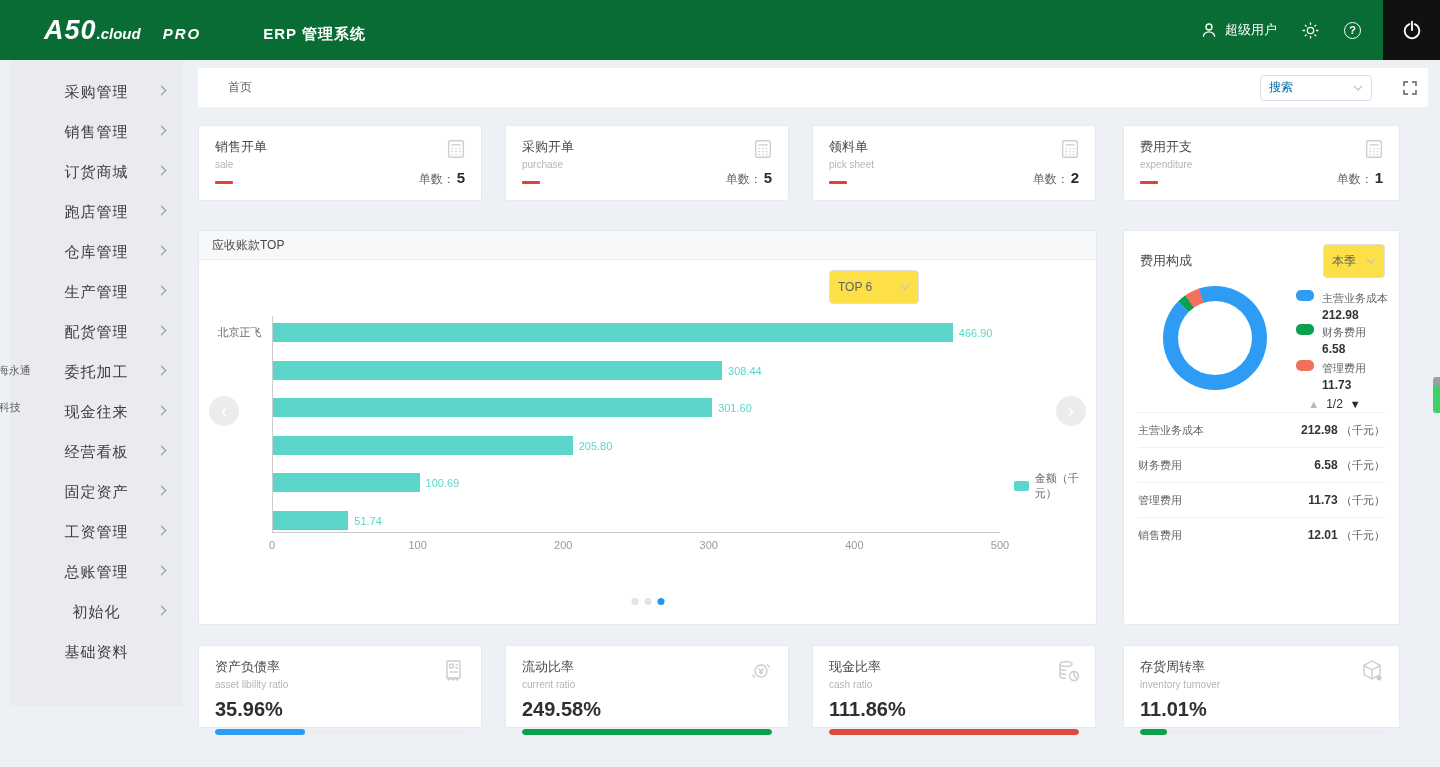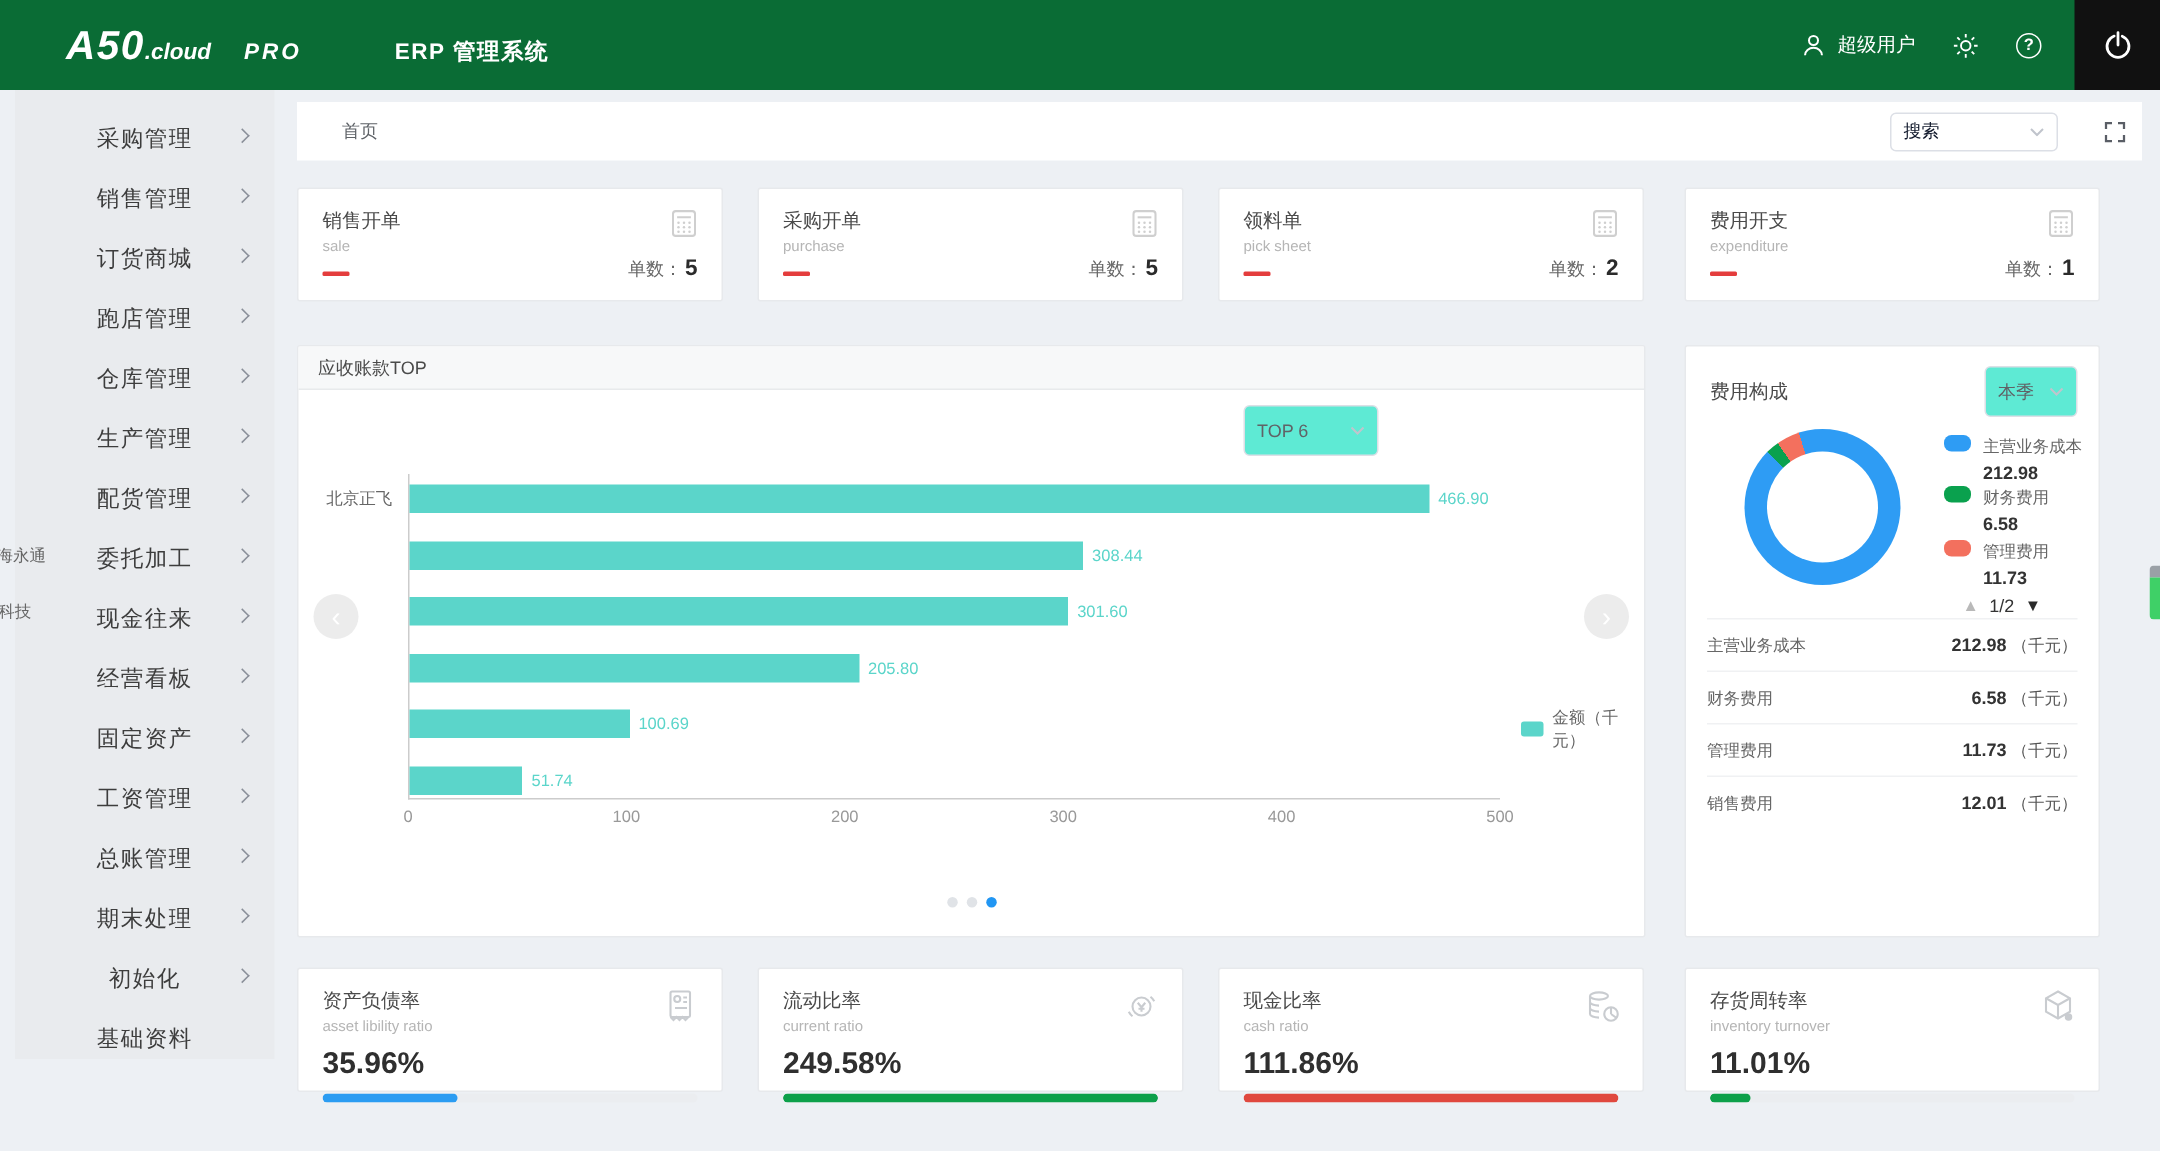--- a/index.html
+++ b/index.html
@@ -32,41 +32,41 @@
   .chev { position:absolute; right:18px; top:50%; width:7px; height:7px; margin-top:-5px;
     border-top:1.5px solid #8a8f99; border-right:1.5px solid #8a8f99; transform:rotate(45deg); }
   .main { flex:1; padding:8px 12px 0 15px; position:relative; }
 
   
   .crumbbar { background:#fff; height:39px; display:flex; align-items:center; padding:0 10px 0 30px; }
   .crumb { font-size:12px; color:#5f6368; }
   .crumb-right { margin-left:auto; display:flex; align-items:center; }
   .search-box { width:112px; height:26px; border:1px solid #dcdfe6; border-radius:4px; background:#fff;
     display:flex; align-items:center; padding:0 8px; cursor:text; }
-  .search-box .ph { font-size:12px; color:#0f172a; flex:1; }
+  .search-box .ph { font-size:12px; color:#0369a1; flex:1; }
   .fullscreen { margin-left:30px; cursor:pointer; display:flex; }
 
   
   .row { display:flex; margin-top:18px; }
   .card { background:#fff; border:1px solid #e7e9ec; border-radius:2px; position:relative; }
   .stat-card { width:284px; height:76px; padding:12px 16px; margin-right:23px; }
   .stat-card.last { width:277px; margin-right:0; margin-left:4px; }
   .card-title { font-size:13px; color:#4a4a4a; }
   .card-sub { font-size:10px; color:#b5b5b5; margin-top:3px; }
   .red-dash { width:18px; height:3px; background:#e43d3d; margin-top:11px; border-radius:1px; }
   .stat-icon { position:absolute; right:14px; top:12px; }
   .stat-count { position:absolute; right:16px; bottom:12px; font-size:12px; color:#666; }
   .stat-count b { font-size:15px; color:#2b2b2b; margin-left:2px; }
 
   
   .charts-row { margin-top:29px; }
   .panel-left { width:899px; height:395px; margin-right:26px; }
   .panel-head { height:29px; background:#f7f8f9; border-bottom:1px solid #e8eaec; display:flex;
     align-items:center; padding-left:13px; font-size:12px; color:#4a4a4a; }
-  .select { border:1px solid #dcdfe6; border-radius:4px; background:#5eead4; display:flex; align-items:center;
+  .select { border:1px solid #dcdfe6; border-radius:4px; background:#fde047; display:flex; align-items:center;
     padding:16px 8px; font-size:12px; color:#606266; cursor:pointer; }
   .select .sel-chev { margin-left:auto; }
   .top-select { position:absolute; left:630px; top:39px; width:90px; height:22px; }
   .plot { position:absolute; left:73px; top:85px; width:728px; height:217px;
     border-left:1px solid #ccc; border-bottom:1px solid #ccc; }
   .bar-row { position:absolute; left:0; height:19px; display:flex; align-items:center; }
   .bar-label { position:absolute; width:66px; right:731px; text-align:right; font-size:11px; color:#666; }
   .bar { height:19px; background:#5bd5ca; }
   .bar-value { font-size:11px; color:#5bd5ca; margin-left:6px; white-space:nowrap; }
   .ticks { position:absolute; left:73px; top:308px; width:728px; height:14px; }
@@ -201,24 +201,20 @@
       </div>
     <div class="side-item">
         <span>工资管理</span>
         <span class="chev"></span>
       </div>
     <div class="side-item">
         <span>总账管理</span>
         <span class="chev"></span>
       </div>
     <div class="side-item">
-        <span>期末处理</span>
-        <span class="chev"></span>
-      </div>
-    <div class="side-item">
         <span>初始化</span>
         <span class="chev"></span>
       </div>
     <div class="side-item">
         <span>基础资料</span>
       </div>
   </div>
 
   <div class="main">
 

